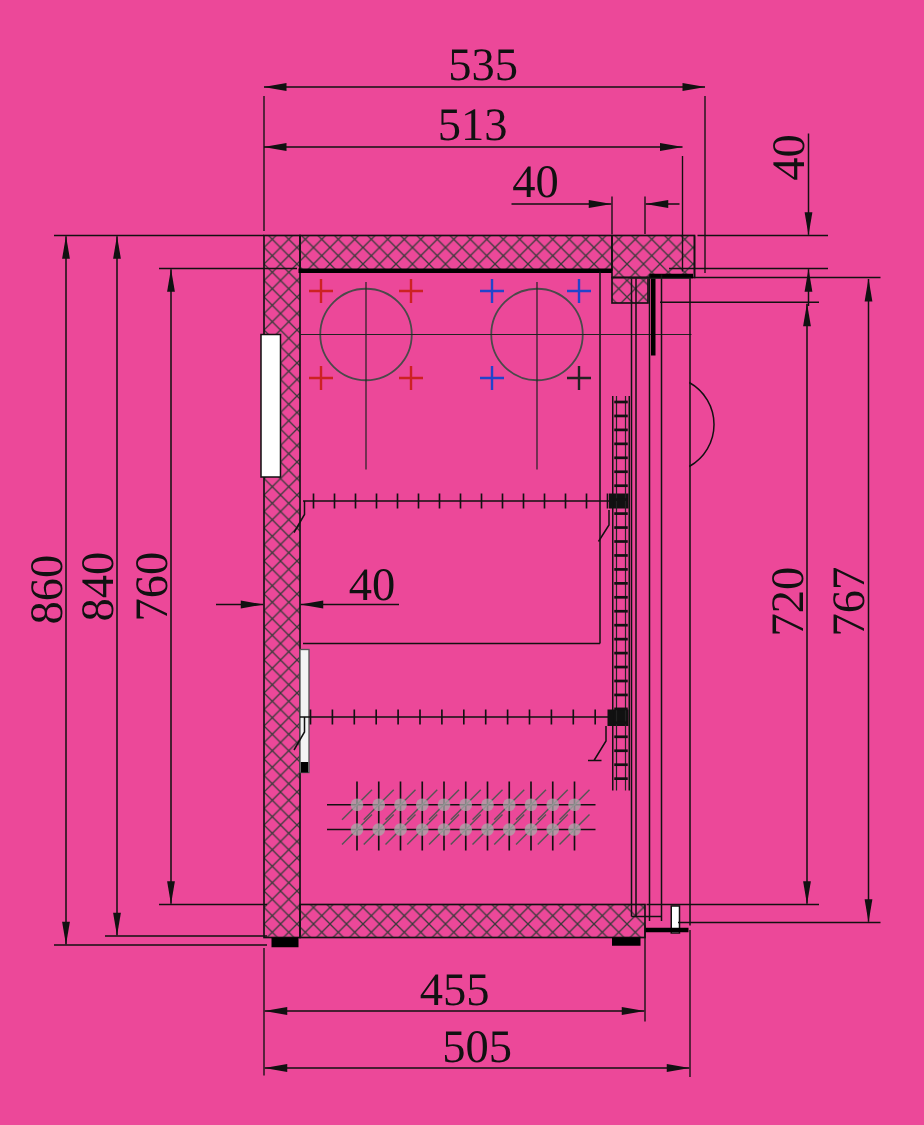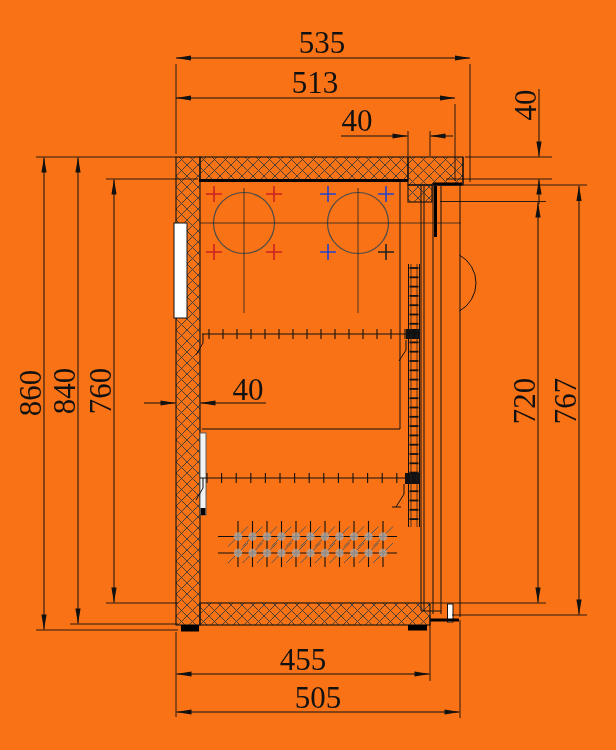--- a/index.html
+++ b/index.html
@@ -1,16 +1,16 @@
 <!DOCTYPE html>
 <html><head>
 <meta charset="utf-8">
 <style>
   html,body{margin:0;padding:0;background:#ffffff;}
-  .page{width:616px;height:750px;position:relative;background:#f97316;overflow:hidden;}
+  .page{width:616px;height:750px;position:relative;background:#ec4899;overflow:hidden;}
   svg{display:block;}
   text{font-family:"Liberation Serif", serif;font-size:31px;fill:#111;}
   .ln{stroke:#111;stroke-width:1;fill:none;}
   .thin{stroke:#222;stroke-width:0.8;fill:none;}
   .ext{stroke:#111;stroke-width:0.9;fill:none;}
   .dim{stroke:#111;stroke-width:1;fill:none;}
   .thick{stroke:#000;stroke-width:3;fill:none;}
   .wall{fill:url(#hatch);stroke:#111;stroke-width:1.1;}
   .cross{stroke-width:1.6;fill:none;}
 </style>

